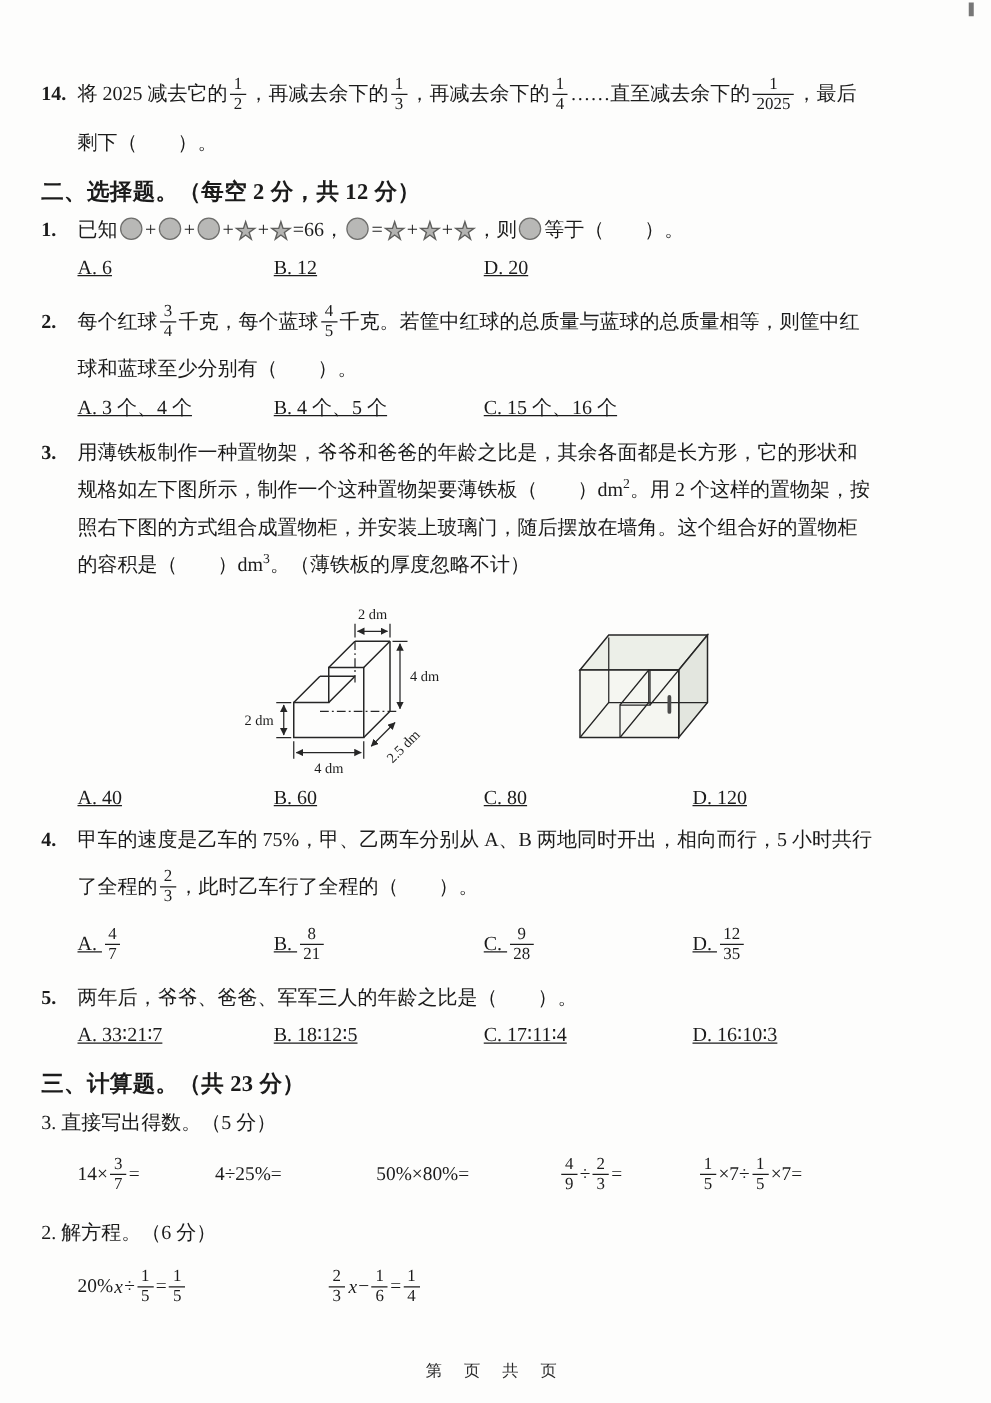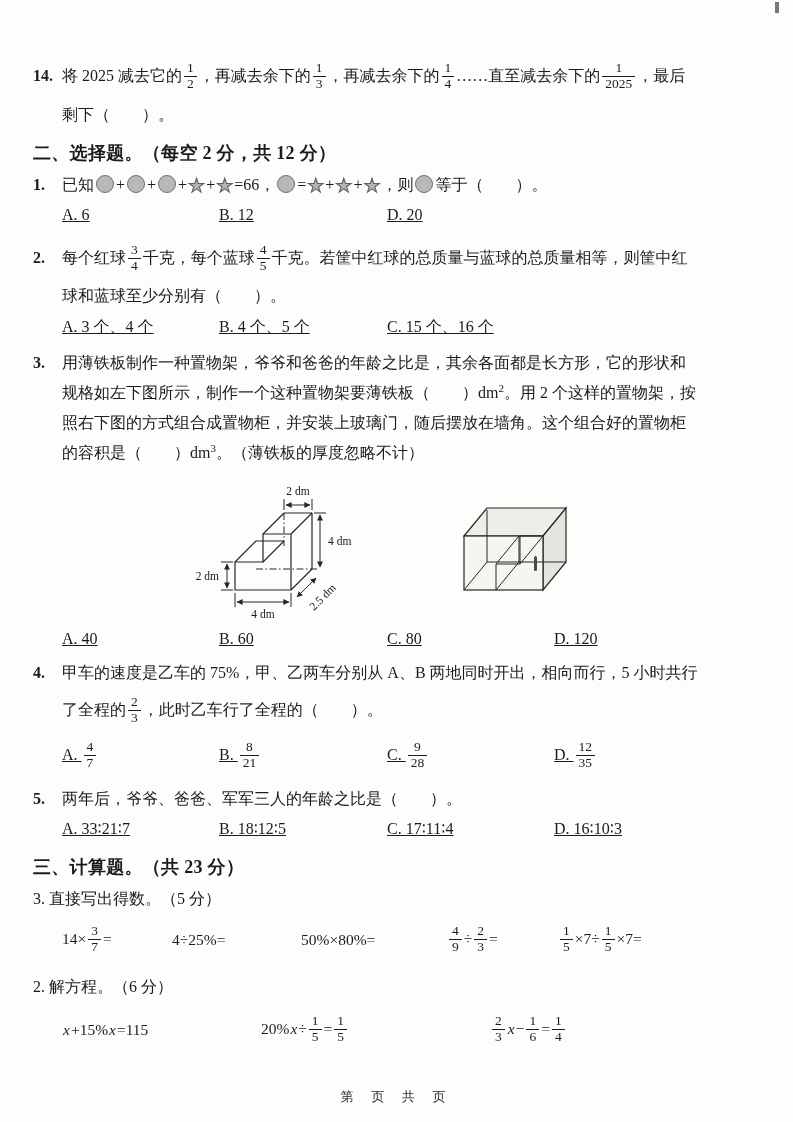--- a/index.html
+++ b/index.html
@@ -222,21 +222,20 @@
     <div class="expr-row">
       <span class="expr">14×<span class="frac"><span class="num">3</span><span class="den">7</span></span>=</span>
       <span class="expr">4÷25%=</span>
       <span class="expr">50%×80%=</span>
       <span class="expr"><span class="frac"><span class="num">4</span><span class="den">9</span></span>÷<span class="frac"><span class="num">2</span><span class="den">3</span></span>=</span>
       <span class="expr"><span class="frac"><span class="num">1</span><span class="den">5</span></span>×7÷<span class="frac"><span class="num">1</span><span class="den">5</span></span>×7=</span>
     </div>
 
     <div class="qline mt6">2. 解方程。（6 分）</div>
     <div class="eq-row">
-      <span class="eq"><span class="mvar">x</span>+15%<span class="mvar">x</span>=115</span>
       <span class="eq">20%<span class="mvar">x</span>÷<span class="frac"><span class="num">1</span><span class="den">5</span></span>=<span class="frac"><span class="num">1</span><span class="den">5</span></span></span>
       <span class="eq"><span class="frac"><span class="num">2</span><span class="den">3</span></span><span class="mvar">x</span>−<span class="frac"><span class="num">1</span><span class="den">6</span></span>=<span class="frac"><span class="num">1</span><span class="den">4</span></span></span>
     </div>
 
   </div>
 
   <div class="footer">第 页 共 页</div>
 </div>
 
 </body></html>

